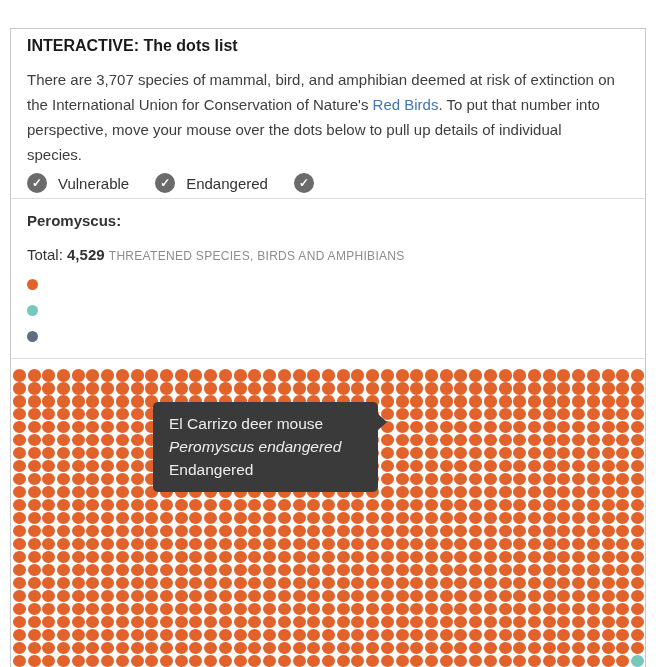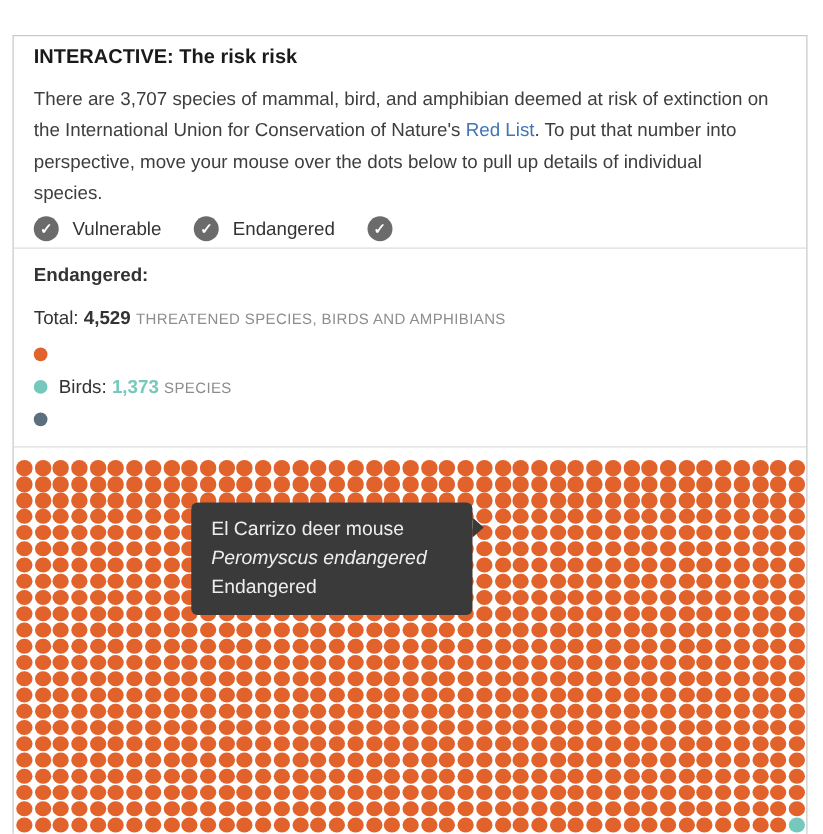--- a/index.html
+++ b/index.html
@@ -83,56 +83,54 @@
     border-top: 8px solid transparent;
     border-bottom: 8px solid transparent;
     border-left: 9px solid #3a3a3a;
   }
 </style>
 </head>
 <body>
 
 <div class="panel">
   <div class="pad">
-    <h1 class="panel-title">INTERACTIVE: The risk risk</h1>
+    <h1 class="panel-title">INTERACTIVE: The dots list</h1>
 
-    <p class="intro"><span>There are 3,707 species of mammal, bird, and amphibian deemed at risk of extinction on the International Union for Conservation of Nature's </span><a style="color: rgb(65, 117, 180);">Red List</a><span>. To put that number into perspective, move your mouse over the dots below to pull up details of individual species.</span></p>
+    <p class="intro"><span>There are 3,707 species of mammal, bird, and amphibian deemed at risk of extinction on the International Union for Conservation of Nature's </span><a style="color: rgb(65, 117, 180);">Red Birds</a><span>. To put that number into perspective, move your mouse over the dots below to pull up details of individual species.</span></p>
 
     <div class="filters">
       <div class="filter">
         <span class="check-circle">✓</span>
         <span class="filter-label">Vulnerable</span>
       </div>
       <div class="filter">
         <span class="check-circle">✓</span>
         <span class="filter-label">Endangered</span>
       </div>
       <div class="filter">
         <span class="check-circle">✓</span>
       </div>
     </div>
   </div>
 
   <hr class="sep">
 
   <div class="pad">
-    <h2 class="displaying">Endangered:</h2>
+    <h2 class="displaying">Peromyscus:</h2>
 
     <div class="total-line"><span>Total: </span><span class="big-num">4,529</span>
       <span class="small-caps">THREATENED SPECIES, BIRDS AND AMPHIBIANS</span>
     </div>
 
     <div class="legend">
       <div class="legend-row">
         <span class="legend-dot" style="background: rgb(226, 98, 43);"></span>
       </div>
       <div class="legend-row">
         <span class="legend-dot" style="background: rgb(118, 200, 189);"></span>
-        <span><span>Birds: </span><span class="legend-num" id="num-birds" style="color: rgb(118, 200, 189);">1,373</span>
-          <span class="small-caps">SPECIES</span></span>
       </div>
       <div class="legend-row">
         <span class="legend-dot" style="background: rgb(93, 110, 126);"></span>
       </div>
     </div>
     <div class="legend-gap"></div>
   </div>
 
   <hr class="sep">
 

